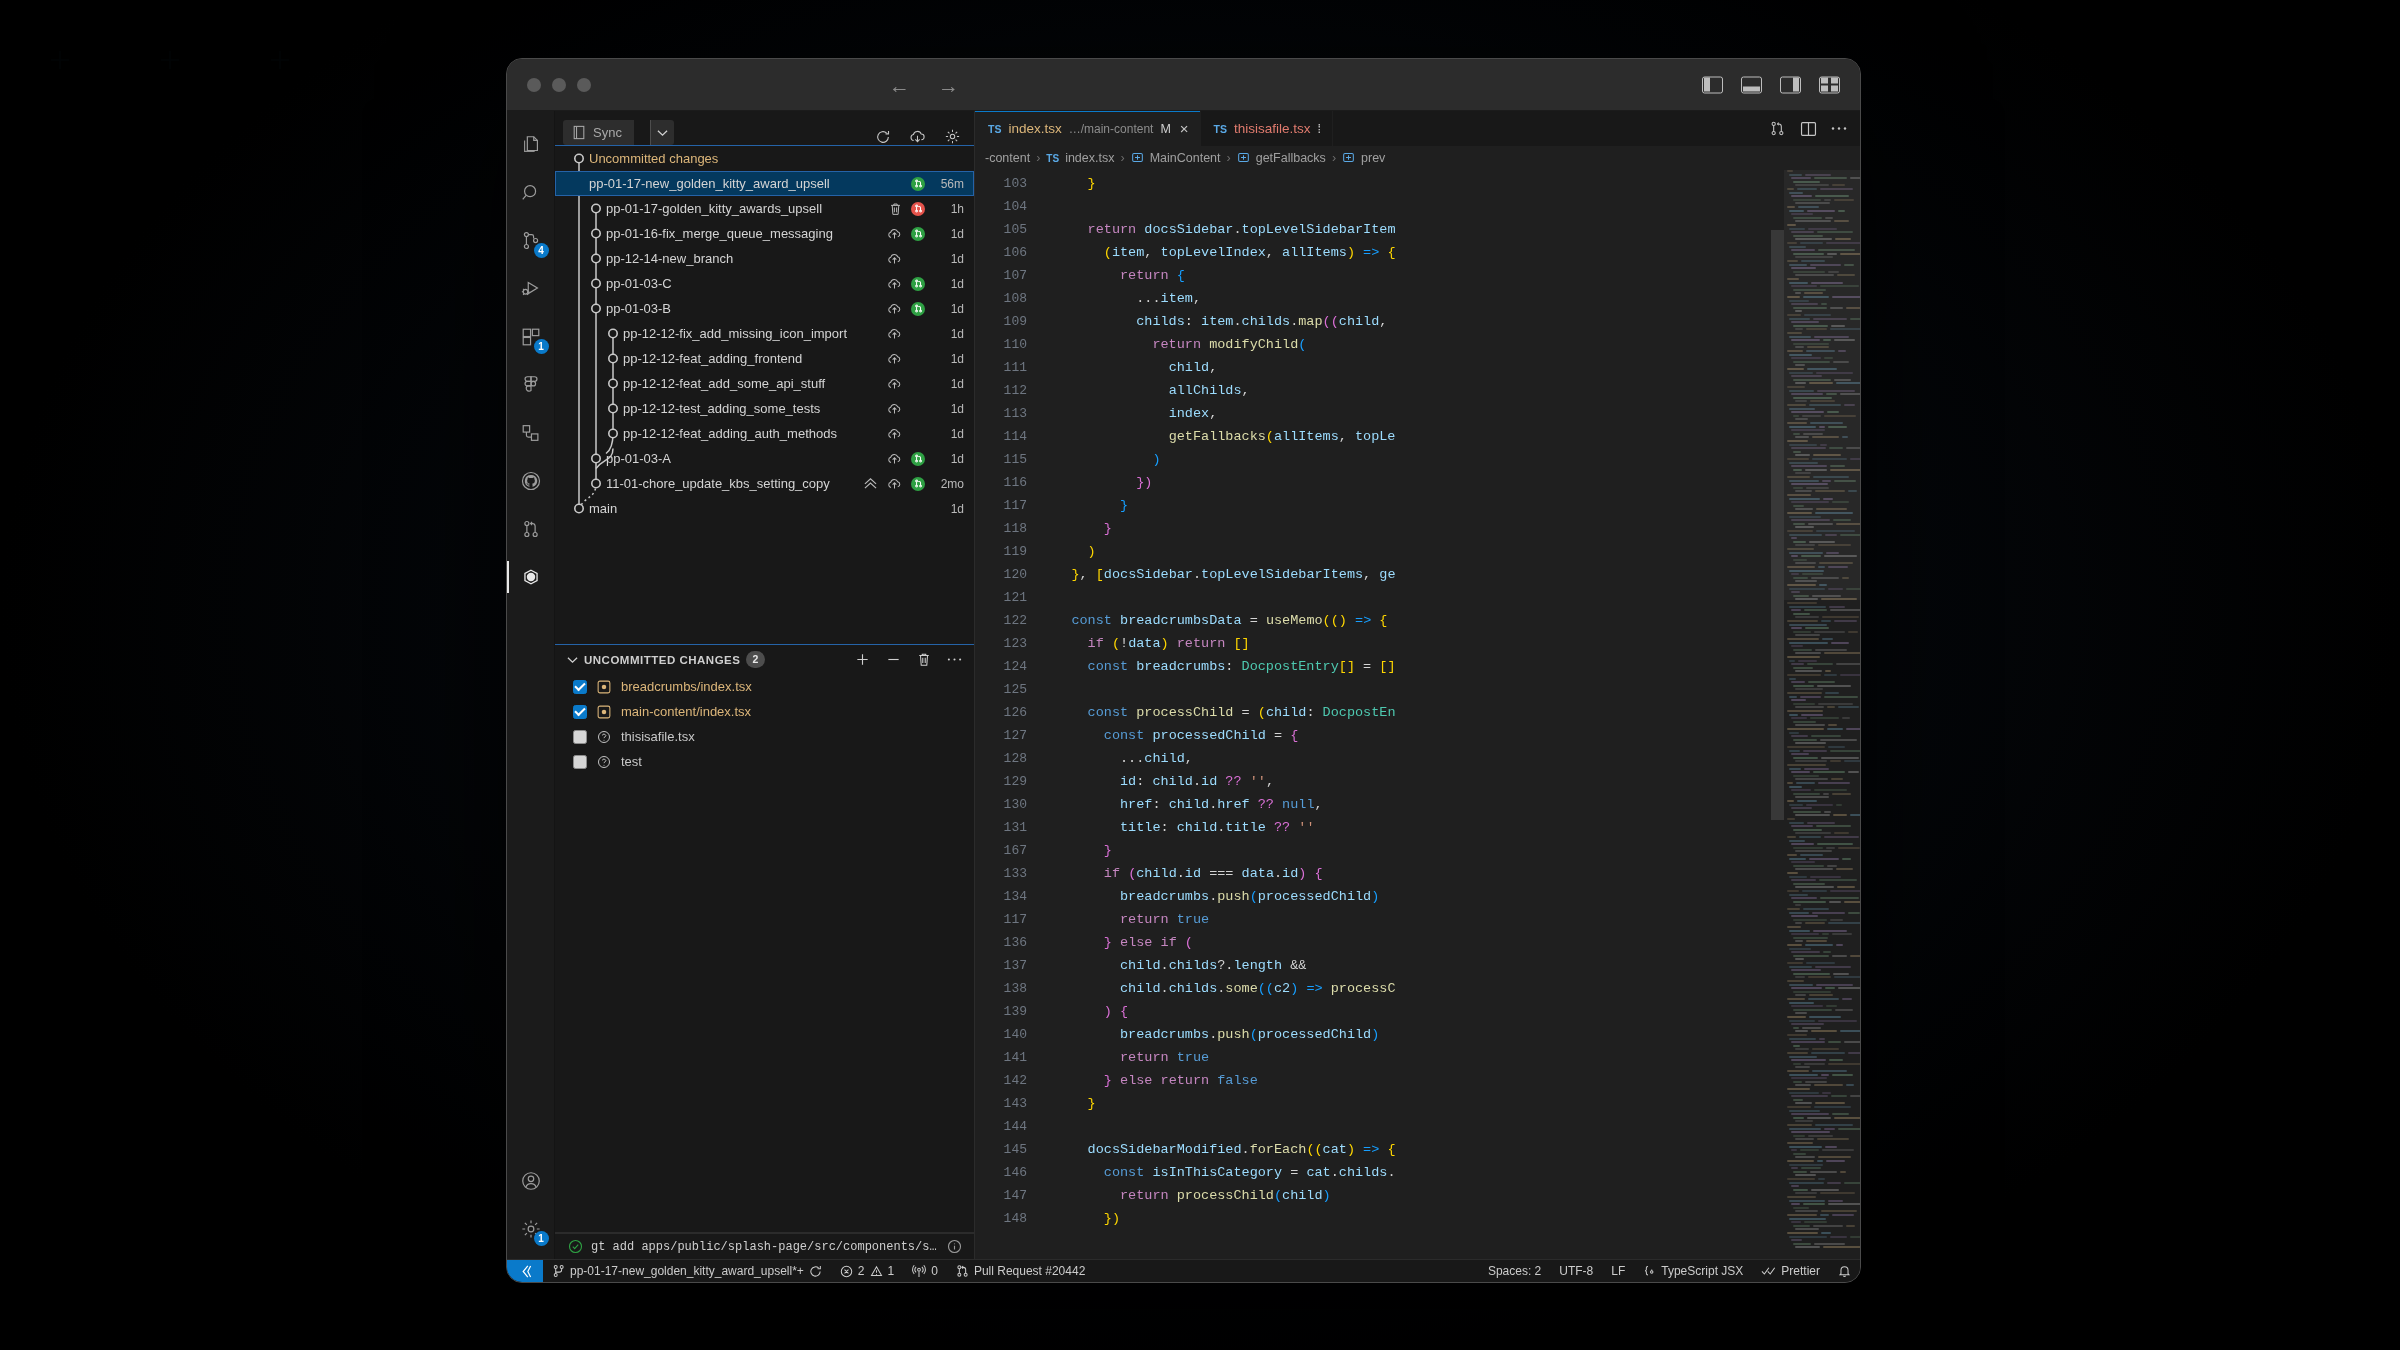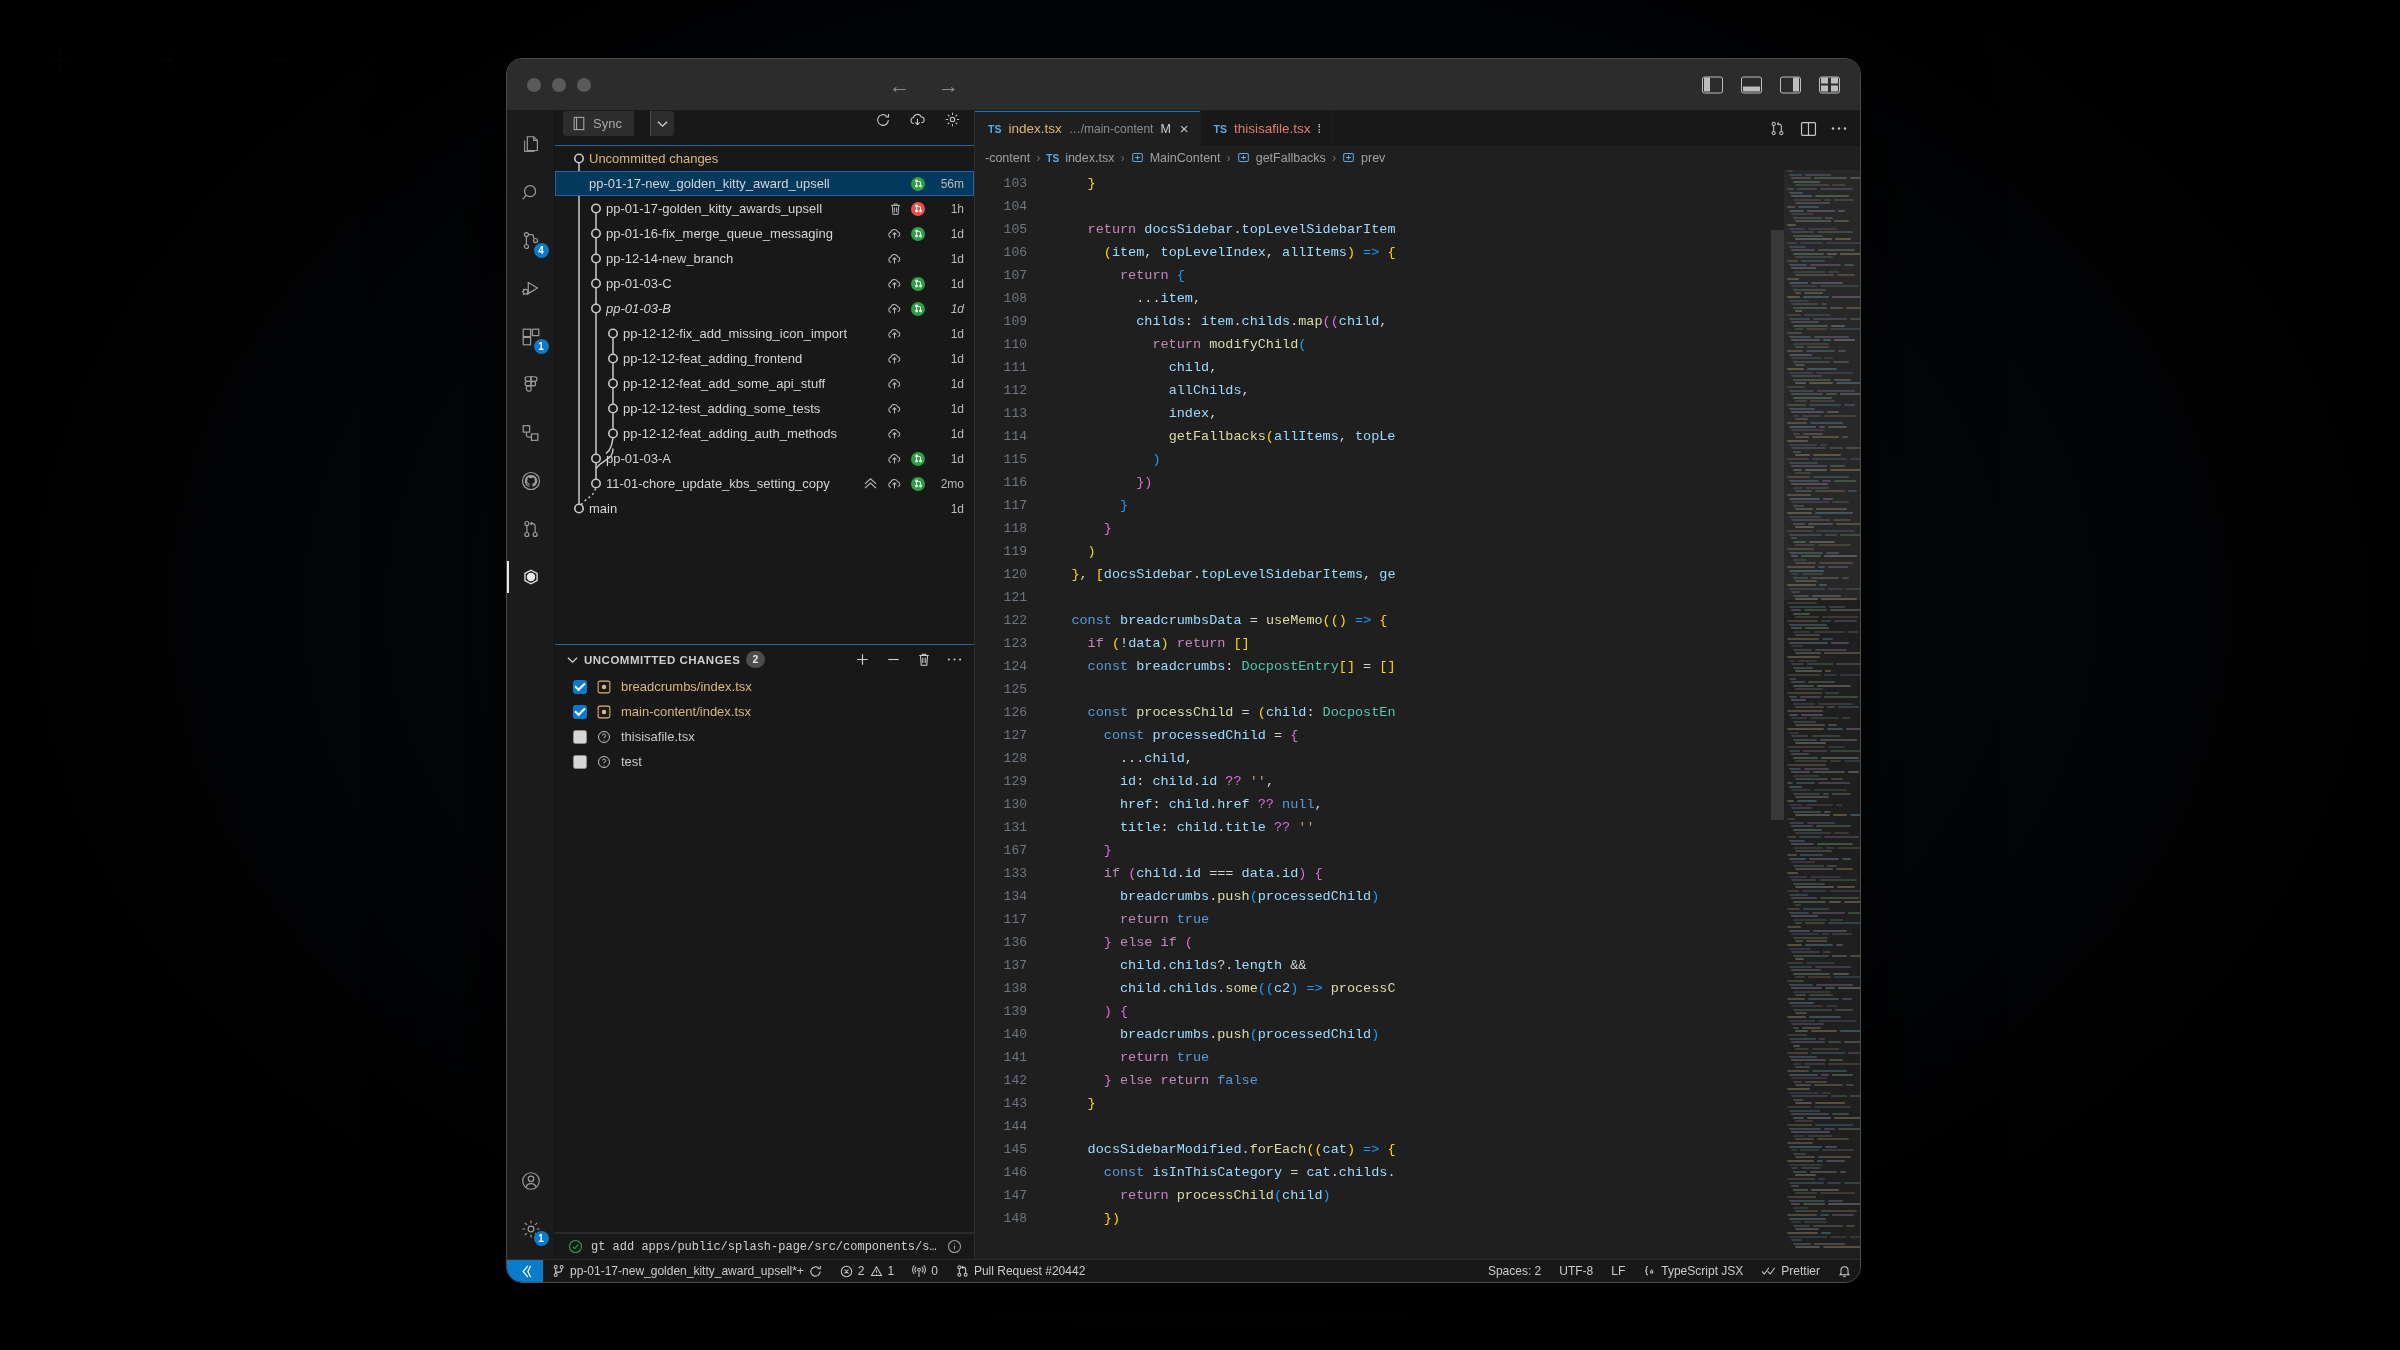--- a/index.html
+++ b/index.html
@@ -115,21 +115,21 @@
     display: flex; flex-direction: column; min-height: 0;
   }
   #sb-title {
     height: 34px; flex: 0 0 34px;
     display: flex; align-items: center;
     padding-left: 19px;
     color: #cccccc; font-size: 11.5px; letter-spacing: 0.6px;
   }
   #sb-toolbar {
     height: 34px; flex: 0 0 34px;
-    display: flex; align-items: flex-start; padding: 0 13px 0 8px;
+    display: flex; align-items: flex-end; padding: 0 13px 0 8px;
     gap: 16px;
   }
   #syncbtn {
     display: flex; align-items: center; height: 25px;
     background: #2d2d2d; border-radius: 3px 0 0 3px;
     padding: 0 12px 0 9px; gap: 7px;
     color: #a9a9a9; font-size: 13px;
   }
   #syncdrop {
     width: 24px; height: 25px;
@@ -860,21 +860,21 @@
                     <circle cx="3.8" cy="3.2" r="1.5"></circle>
                     <circle cx="3.8" cy="11.8" r="1.5"></circle>
                     <circle cx="10.4" cy="11.8" r="1.5"></circle>
                     <path d="M3.8 4.7v5.6"></path>
                     <path d="M10.4 10.3V6.4A2.2 2.2 0 008.2 4.2H6.6"></path>
                   </svg>
                 </span>
                 <span class="rtime">1d</span>
               </span>
     </div>
-            <div class="row" style="padding-left:51px;font-style:italic;">
+            <div class="row" style="padding-left:51px;">
       <span class="rlabel">pp-01-03-B</span>
       <span class="rmeta">
                 <svg class="ico" width="15" height="13" viewBox="0 0 17 14" fill="none" stroke="#b9b9b9" stroke-width="1.15">
                   <path d="M4.6 11.4a3 3 0 01-.3-5.9 4.1 4.1 0 017.8-.5 2.9 2.9 0 01.1 5.7"></path>
                   <path d="M8.5 12.6V6.2M6.4 8.3l2.1-2.1 2.1 2.1"></path>
                 </svg>
                 <span class="pr-pill pr-green">
                   <svg width="9" height="9" viewBox="0 0 14 15" fill="none" stroke="#fff" stroke-width="1.7">
                     <circle cx="3.8" cy="3.2" r="1.5"></circle>
                     <circle cx="3.8" cy="11.8" r="1.5"></circle>

